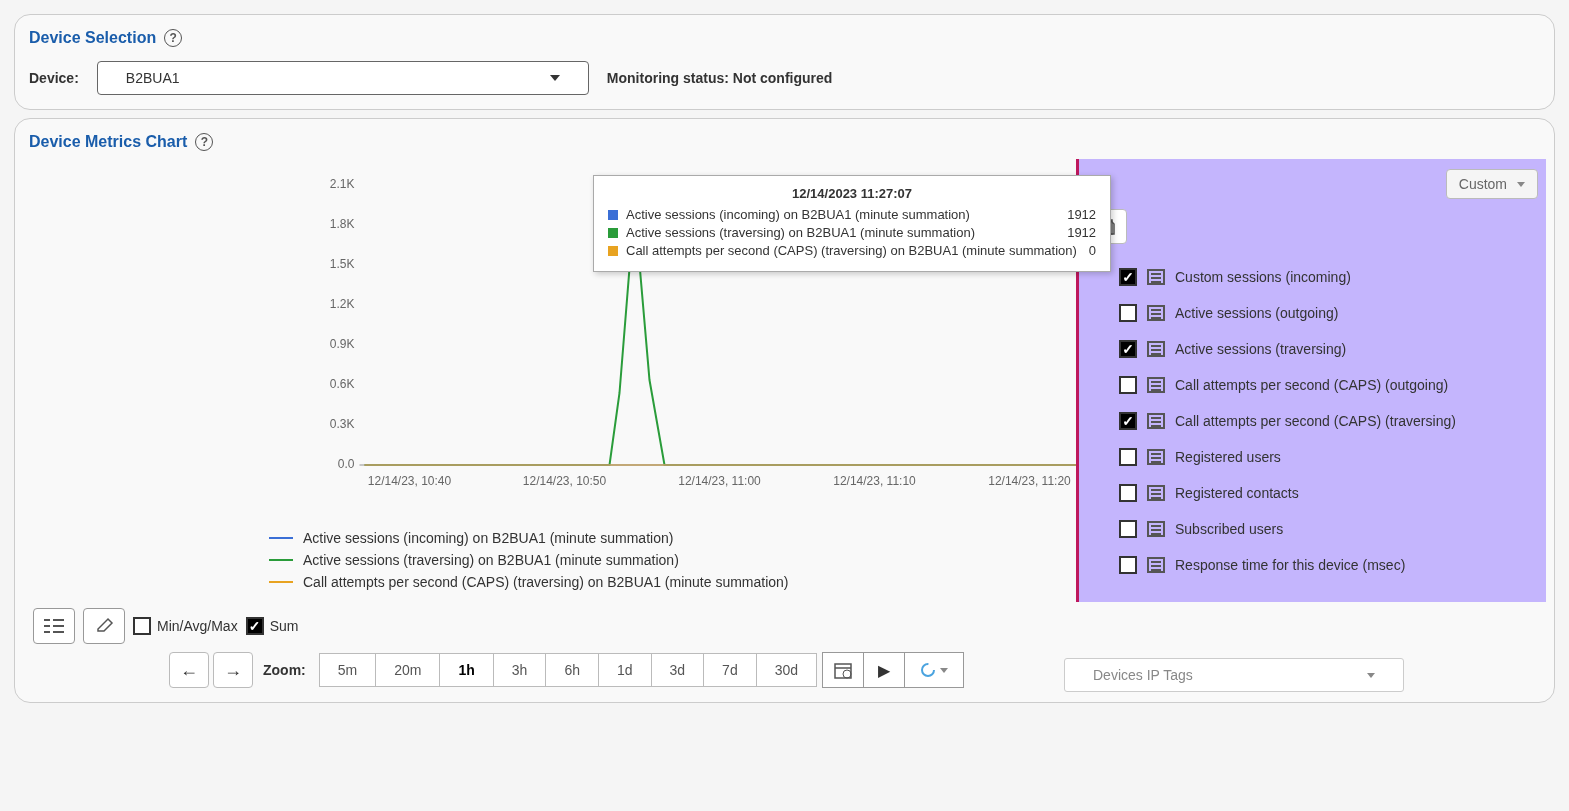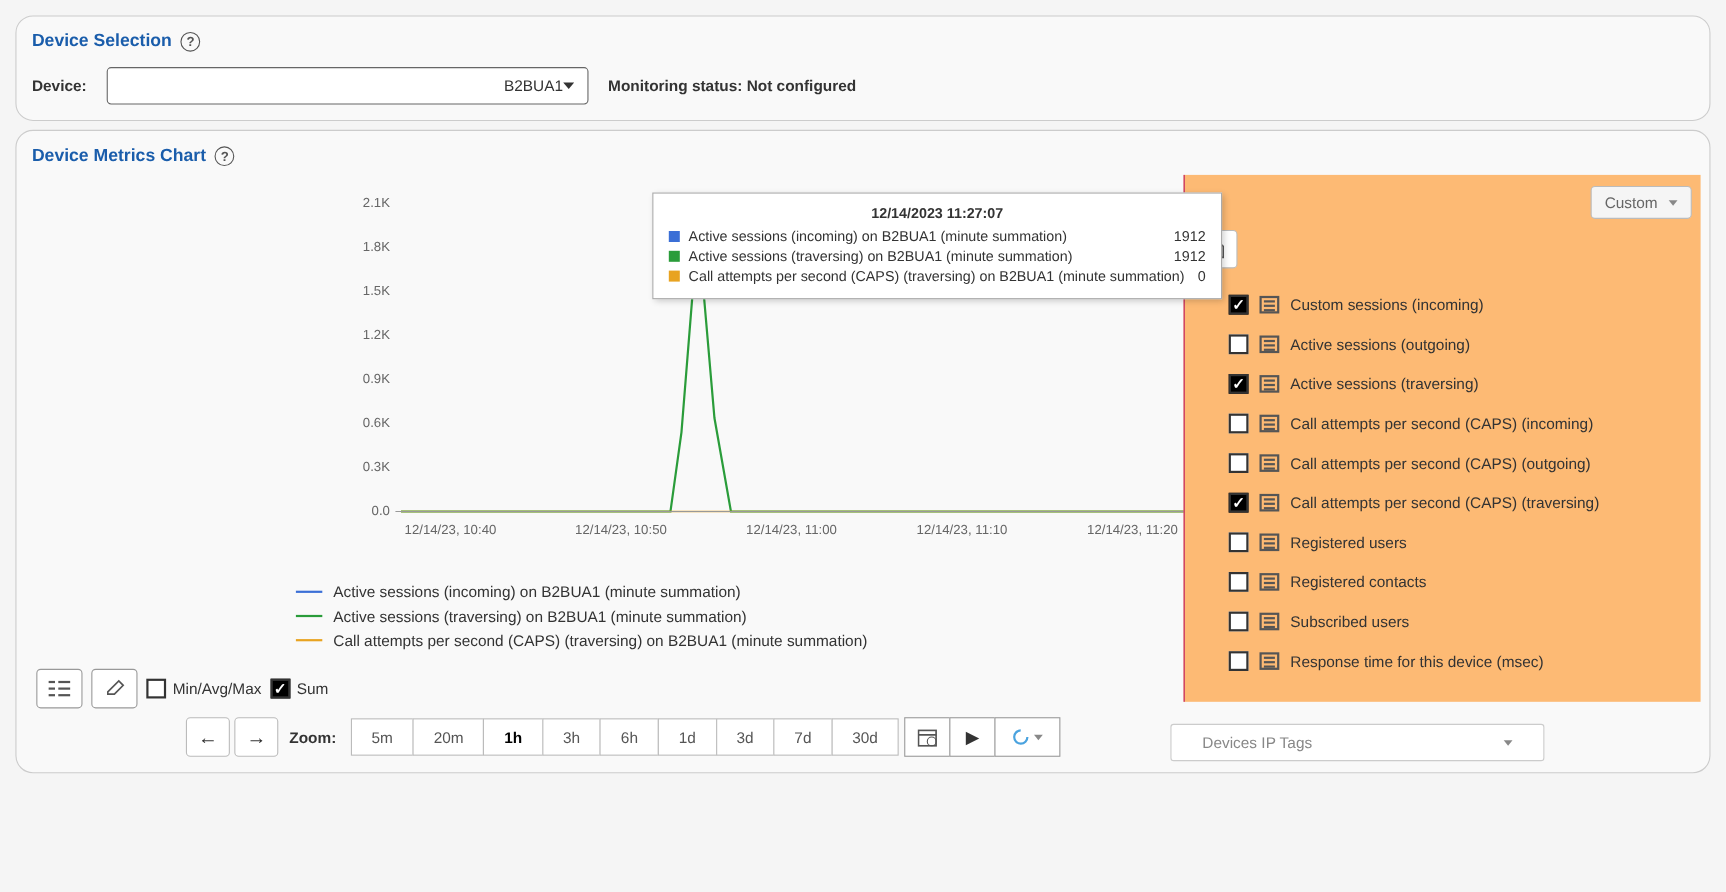--- a/index.html
+++ b/index.html
@@ -4,34 +4,34 @@
 <style>
   *{box-sizing:border-box;marg
 
 :0;padding:0}
   body{font-family:Arial,Helvetica,sans-serif;font-size:14px;color:#333;background:#f5f5f5;padding:6px}
   .panel{border:1px solid #ccc;border-radius:16px;background:#f9f9f9;padding:14px;margin-bottom:8px;position:relative}
   .panel-title{color:#1a5dab;font-weight:bold;font-size:16px;display:flex;align-items:center;gap:8px;margin-bottom:14px}
   .help-circle{display:inline-flex;align-items:center;justify-content:center;width:18px;height:18px;border:1.5px solid #555;border-radius:50%;font-size:12px;color:#555;font-weight:bold}
   .device-row{display:flex;align-items:center;gap:18px}
   .label{font-weight:bold}
-  .select{background:#fff;border:1px solid #666;border-radius:4px;padding:8px 12px;width:438px;display:flex;align-items:center;justify-content:flex-end;cursor:pointer}
+  .select{background:#fff;border:1px solid #666;border-radius:4px;padding:8px 28px;width:492px;display:flex;align-items:center;justify-content:space-between;cursor:pointer}
   .caret{border-top:6px solid #333;border-left:5px solid transparent;border-right:5px solid transparent}
   .metrics-content{display:flex;gap:10px}
   .chart-area{flex:1;position:relative}
   .chart-svg{width:100%;height:350px;background:#fff0}
   .tooltip-box{position:absolute;top:10px;left:564px;background:#fff;border:1px solid #aaa;box-shadow:2px 2px 6px rgba(0,0,0,.2);padding:10px 14px;font-size:13px;z-index:10;min-width:500px}
   .tooltip-header{text-align:center;font-weight:bold;margin-bottom:6px}
   .tooltip-row{display:flex;align-items:center;justify-content:space-between;gap:12px;margin:3px 0}
   .tt-left{display:flex;align-items:center;gap:8px}
   .swatch{width:10px;height:10px;display:inline-block}
   .legend{margin-top:12px;padding-left:240px}
   .legend-row{display:flex;align-items:center;gap:10px;margin:6px 0;font-size:14px}
   .legend-line{width:24px;height:2px;display:inline-block}
-  .side-panel{width:470px;background:#fdba74;border-left:1px solid #be185d;padding:10px 0 10px 10px;position:absolute;right:8px;top:40px;z-index:5}
+  .side-panel{width:470px;background:#c4b5fd;border-left:3px solid #be185d;padding:10px 0 10px 10px;position:absolute;right:8px;top:40px;z-index:5}
   .side-header{display:flex;justify-content:space-between;align-items:center;margin-bottom:10px;padding-right:8px}
   .side-title-partial{color:#1a5dab;font-weight:bold;font-size:16px}
   .btn-outline{border:1px solid #bbb;border-radius:4px;background:#f5f5f5;padding:6px 12px;display:flex;align-items:center;gap:6px;cursor:pointer;color:#666}
   .metric-list{padding-left:30px}
   .metric-item{display:flex;align-items:center;gap:10px;margin:18px 0;cursor:pointer}
   .chk{width:18px;height:18px;border:2px solid #333;display:inline-flex;align-items:center;justify-content:center;background:#fff}
   .chk.checked{background:#000;color:#fff}
   .chk.checked::after{content:"✓";font-size:14px;font-weight:bold}
   .list-icon{width:18px;height:16px;border:2px solid #555;position:relative}
   .list-icon::before{content:"";position:absolute;left:2px;top:2px;right:2px;height:2px;background:#555;box-shadow:0 4px 0 #555,0 8px 0 #555}
@@ -243,25 +243,20 @@
           <span>Active sessions (outgoing)</span>
         </div>
       <div class="metric-item">
           <span class="chk checked"></span>
           <span class="list-icon"></span>
           <span>Active sessions (traversing)</span>
         </div>
       <div class="metric-item">
           <span class="chk"></span>
           <span class="list-icon"></span>
-          <span>Call attempts per second (CAPS) (incoming)</span>
-        </div>
-      <div class="metric-item">
-          <span class="chk"></span>
-          <span class="list-icon"></span>
           <span>Call attempts per second (CAPS) (outgoing)</span>
         </div>
       <div class="metric-item">
           <span class="chk checked"></span>
           <span class="list-icon"></span>
           <span>Call attempts per second (CAPS) (traversing)</span>
         </div>
       <div class="metric-item">
           <span class="chk"></span>
           <span class="list-icon"></span>

